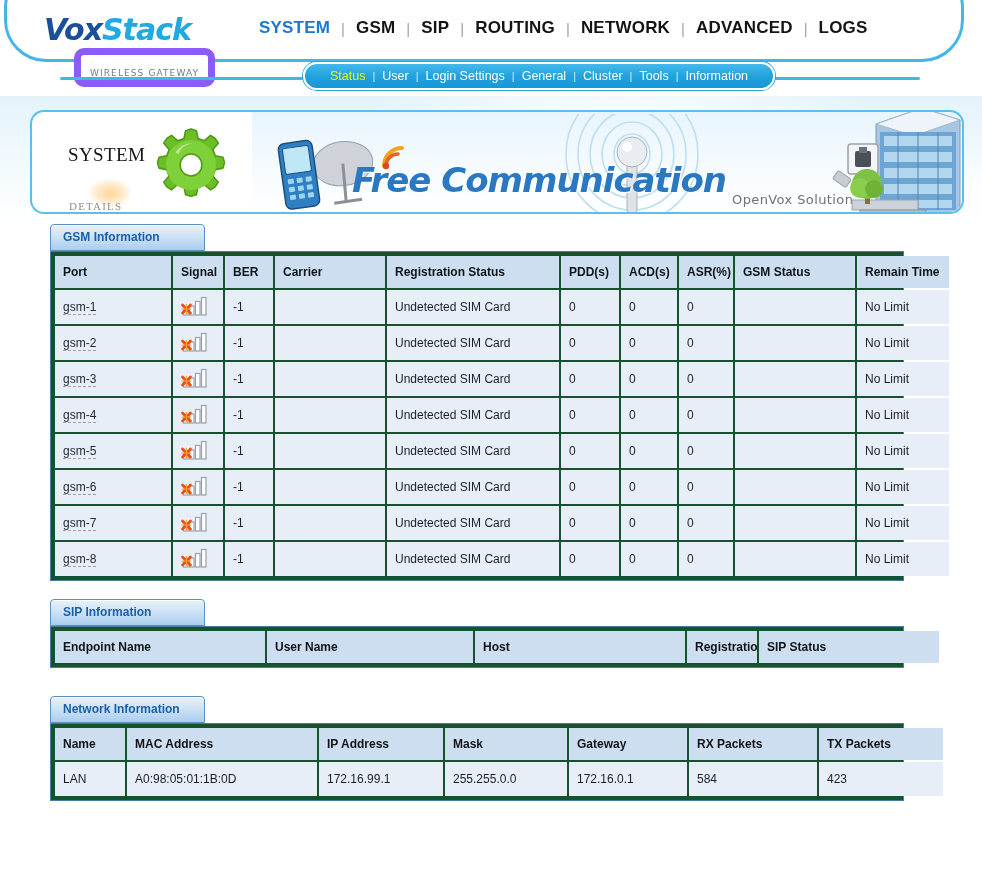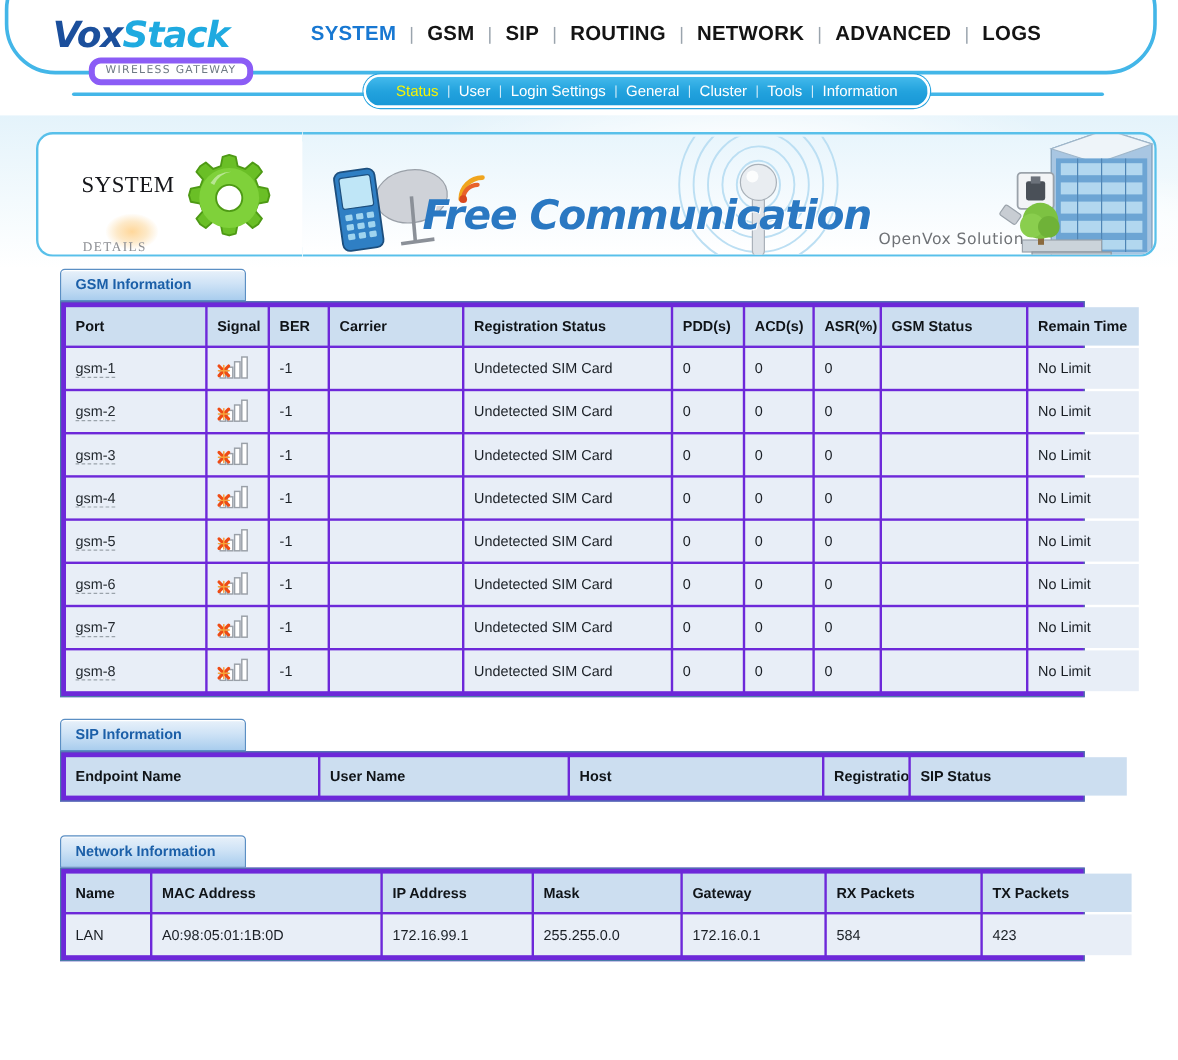--- a/index.html
+++ b/index.html
@@ -60,23 +60,23 @@
   }
   .logo .vox { color: #1b4f9c; }
   .logo .stack { color: #1faae0; }
   .logo-sub {
     position: absolute;
     left: 74px;
     top: 48px;
     font-size: 9px;
     letter-spacing: 1.1px;
     color: #6f7b85;
-    border: 5px solid #8b5cf6;
+    border: 7px solid #8b5cf6;
     border-radius: 10px;
-    padding: 1px 9px 2px 9px;
+    padding: 13px 9px 2px 9px;
     background: #ffffff;
     font-family: "DejaVu Sans", sans-serif;
   }
 
   #mainnav {
     position: absolute;
     left: 248px;
     top: 18px;
     display: flex;
     align-items: center;
@@ -259,21 +259,21 @@
     border-radius: 4px 4px 0 0;
     color: #1b5fa8;
     font-size: 12px;
     font-weight: bold;
     box-shadow: inset 0 1px 0 #ffffff;
     cursor: pointer;
   }
   .tbl-wrap {
     margin: 0 32px 0 50px;
     border: 1px solid #4b7ca8;
-    background: #6d28d9;
+    background: #14532d;
     padding: 2px;
     box-sizing: border-box;
   }
   table.grid {
     width: 100%;
     border-collapse: separate;
     border-spacing: 2px;
     table-layout: fixed;
   }
   table.grid th {

